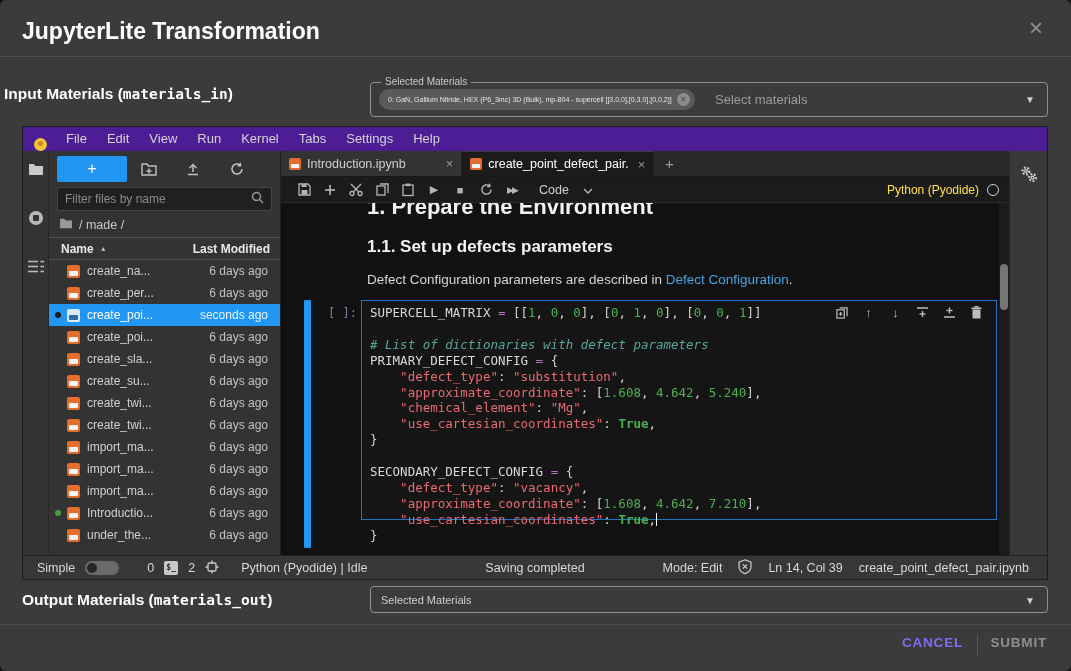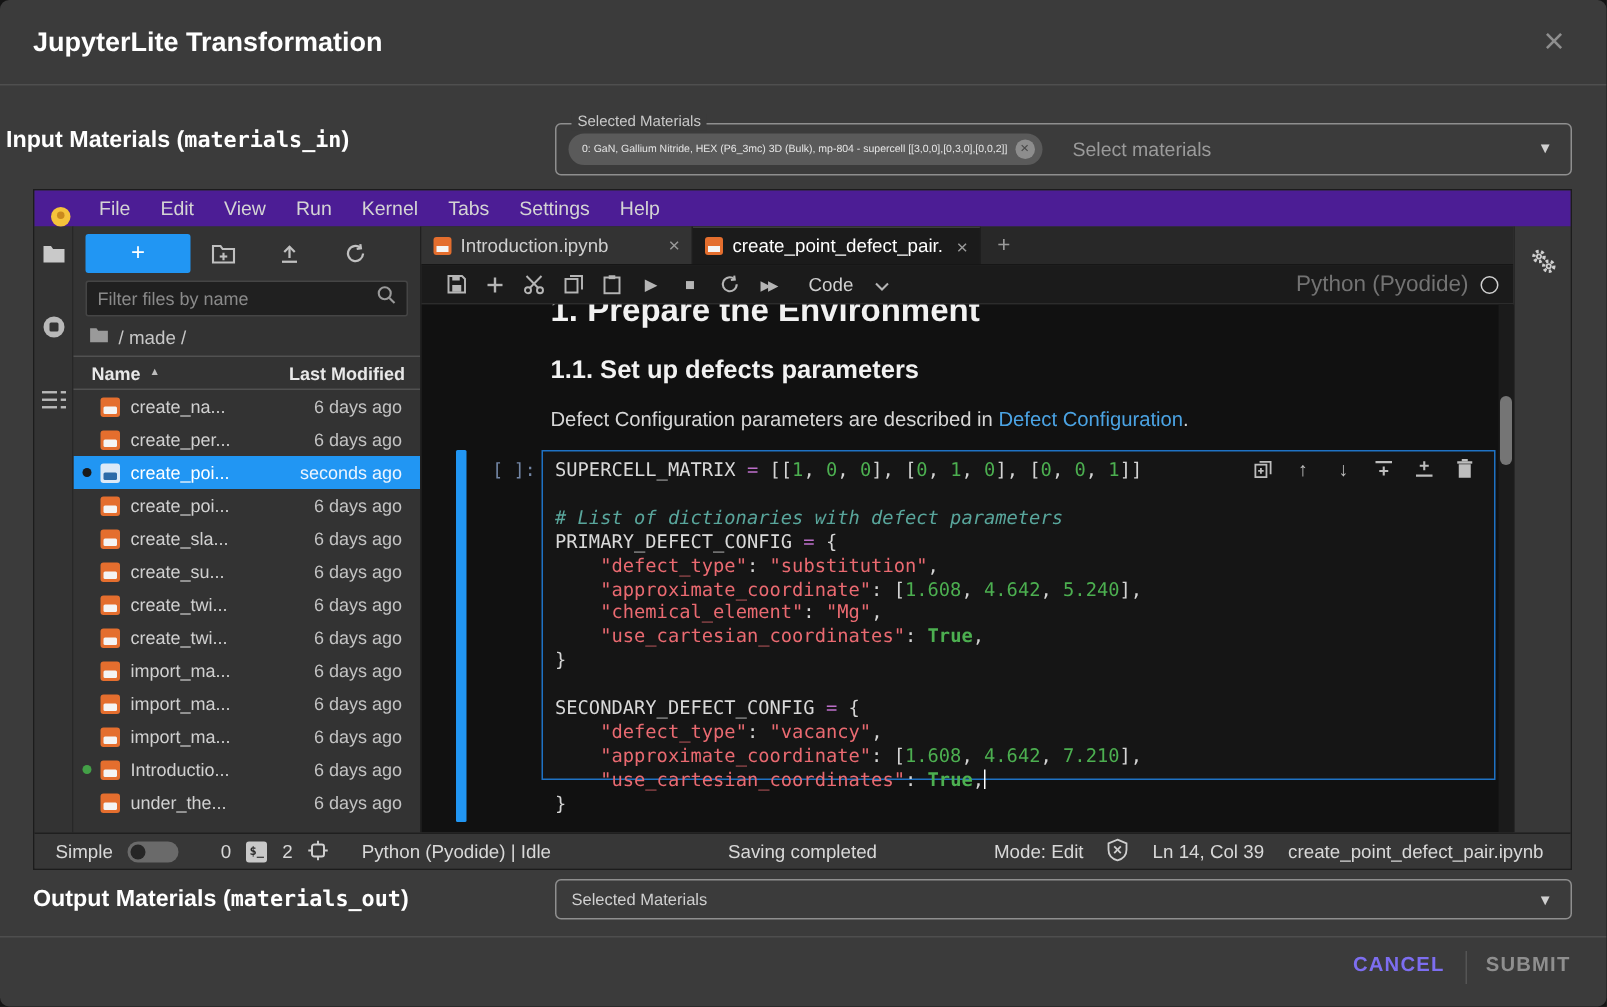--- a/index.html
+++ b/index.html
@@ -1,21 +1,21 @@
 <!DOCTYPE html>
 <html><head>
 <meta charset="utf-8">
 <style>
   * { margin:0; padding:0; box-sizing:border-box; }
   html,body { width:1071px; height:671px; background:#141414; font-family:"Liberation Sans",sans-serif; overflow:hidden; }
   #dialog { position:absolute; inset:0; background:#3b3b3b; border-radius:6px; overflow:hidden; }
 
   
   #titlebar { position:absolute; left:0; top:0; right:0; height:57px; border-bottom:1px solid #4f4f4f; }
-  #title { position:absolute; left:22px; top:18px; color:#fff; font-size:18px; font-weight:bold; }
+  #title { position:absolute; left:22px; top:18px; color:#fff; font-size:23px; font-weight:bold; }
   #dlg-close { position:absolute; right:28px; top:16px; color:#8f8f8f; font-size:24px; line-height:24px; cursor:pointer; }
 
   .sect-label { color:#fff; font-size:15.5px; font-weight:bold; }
   .sect-label .mono { font-family:"DejaVu Sans Mono",monospace; font-weight:bold; font-size:14.5px; }
   #input-label { position:absolute; left:4px; top:85px; }
   #output-label { position:absolute; left:22px; top:591px; }
 
   .fieldset { position:absolute; border:1px solid #8f8f8f; border-radius:4px; background:#3b3b3b; }
   #input-field { left:370px; top:82px; width:678px; height:35px; }
   #input-field .legend { position:absolute; top:-7px; left:10px; background:#3b3b3b; padding:0 4px; font-size:10px; color:#c9c9c9; }
@@ -77,21 +77,21 @@
   .tab .nbicon2 { width:12px; height:12px; border-radius:2px; background:#e46e2e; position:relative; flex:none; }
   .tab .nbicon2::after { content:""; position:absolute; left:2px; bottom:2px; width:8px; height:4px; background:#f4f4f4; }
   .tab .tab-label { white-space:nowrap; overflow:hidden; }
   .tab .tab-close { color:#9a9a9a; font-size:13px; margin-left:4px; cursor:pointer; }
   .tab.active { background:#1b1b1b; color:#fff; border-top:1px solid #3d3d3d; }
   #tab-add { width:30px; color:#9a9a9a; font-size:15px; display:flex; align-items:center; justify-content:center; cursor:pointer; }
 
   #nb-toolbar { height:26px; background:#1b1b1b; border-bottom:1px solid #2c2c2c; display:flex; align-items:center; padding:0 10px; flex:none; }
   .tbtn { width:26px; display:flex; justify-content:center; align-items:center; color:#b5b5b5; cursor:pointer; font-size:11px; }
   #celltype { display:flex; align-items:center; gap:14px; margin-left:14px; color:#d0d0d0; font-size:12.5px; cursor:pointer; }
-  #kernel-area { margin-left:auto; display:flex; align-items:center; gap:8px; color:#737373; font-size:15px; }
+  #kernel-area { margin-left:auto; display:flex; align-items:center; gap:8px; color:#fde047; font-size:12px; }
   #kernel-status-icon { width:12px; height:12px; border:1.5px solid #d0d0d0; border-radius:50%; }
 
   #notebook { flex:1; background:#111; position:relative; overflow:hidden; }
   #nb-h1 { position:absolute; left:86px; top:-9px; color:#f2f2f2; font-size:22px; font-weight:bold; }
   #nb-h2 { position:absolute; left:86px; top:34px; color:#f2f2f2; font-size:17px; font-weight:bold; }
   #nb-para { position:absolute; left:86px; top:69px; color:#d6d6d6; font-size:13.5px; }
   #nb-para a { color:#4ba3e3; text-decoration:none; cursor:pointer; }
 
   #cell { position:absolute; left:0; top:97px; right:0; height:248px; }
   #cell-collapser { position:absolute; left:23px; top:0; width:7px; height:248px; background:#2196f3; border-radius:1px; cursor:pointer; }

